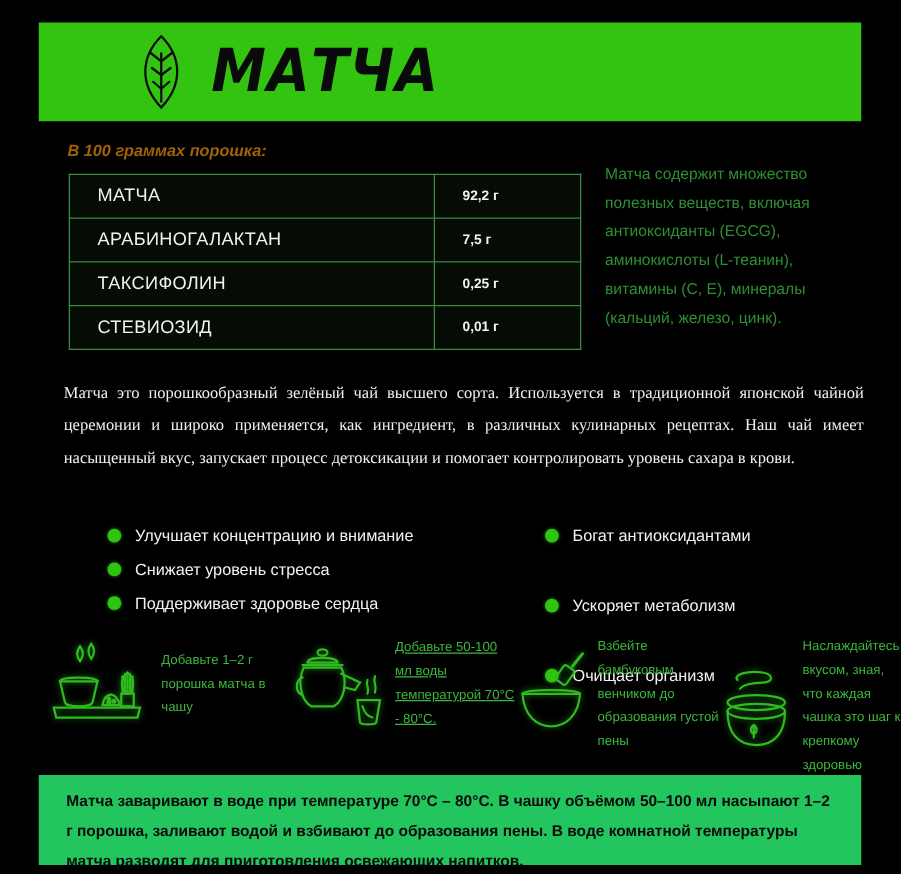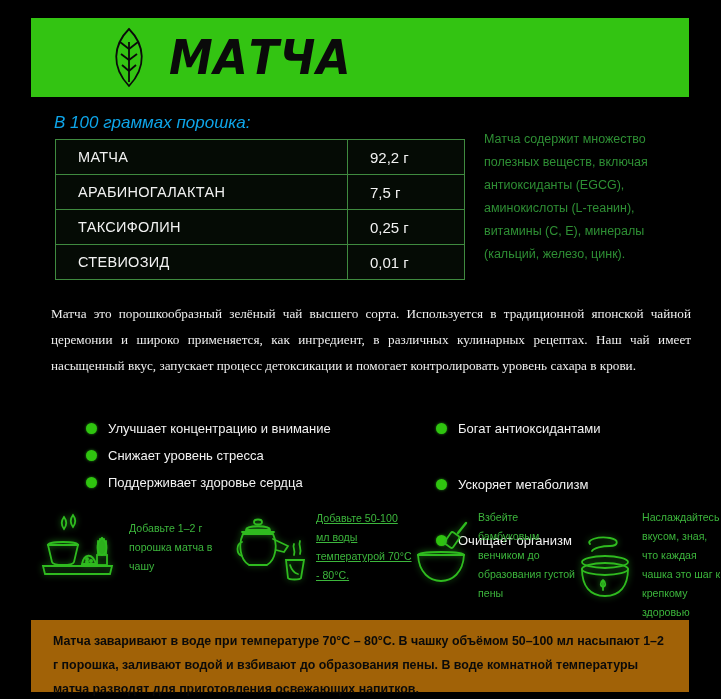--- a/index.html
+++ b/index.html
@@ -43,24 +43,24 @@
     color: #0a0a0a;
     font-family: "DejaVu Sans", sans-serif;
     transform: scaleY(1.08);
   }
 
   
   .table-label {
     position: absolute;
     left: 54px;
     top: 113px;
-    font-size: 17px;
-    font-weight: normal;
+    font-size: 13px;
+    font-weight: bold;
     font-style: italic;
-    color: #0ea5e9;
+    color: #a16207;
   }
 
   
   .nutrition-table {
     position: absolute;
     left: 55px;
     top: 139px;
     width: 410px;
     border-collapse: collapse;
     background: #050b05;
@@ -72,22 +72,22 @@
     vertical-align: middle;
   }
   .nutrition-table td.name-cell {
     padding-left: 22px;
     font-size: 14.5px;
     letter-spacing: 0.3px;
     width: 268px;
   }
   .nutrition-table td.value-cell {
     padding-left: 22px;
-    font-size: 15px;
-    font-weight: normal;
+    font-size: 11px;
+    font-weight: bold;
   }
 
   
   .side-note {
     position: absolute;
     left: 484px;
     top: 128px;
     width: 205px;
     font-size: 12.5px;
     line-height: 23px;
@@ -170,21 +170,21 @@
   .step-4 .step-text { width: 88px; margin-left: 6px; }
   .step-4 { flex-direction: row-reverse; }
 
   
   .footer-banner {
     position: absolute;
     left: 31px;
     top: 620px;
     width: 658px;
     height: 72px;
-    background: #a16207;
+    background: #22c55e;
     box-sizing: border-box;
     padding: 9px 22px 0 22px;
   }
   .footer-text {
     font-size: 12.4px;
     line-height: 24px;
     font-weight: bold;
     color: #0a0a0a;
     text-align: left;
   }

